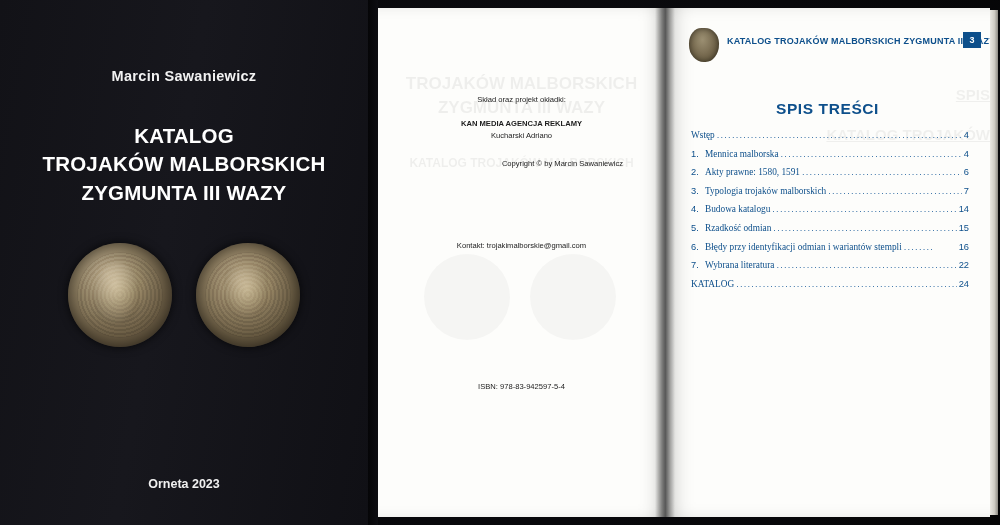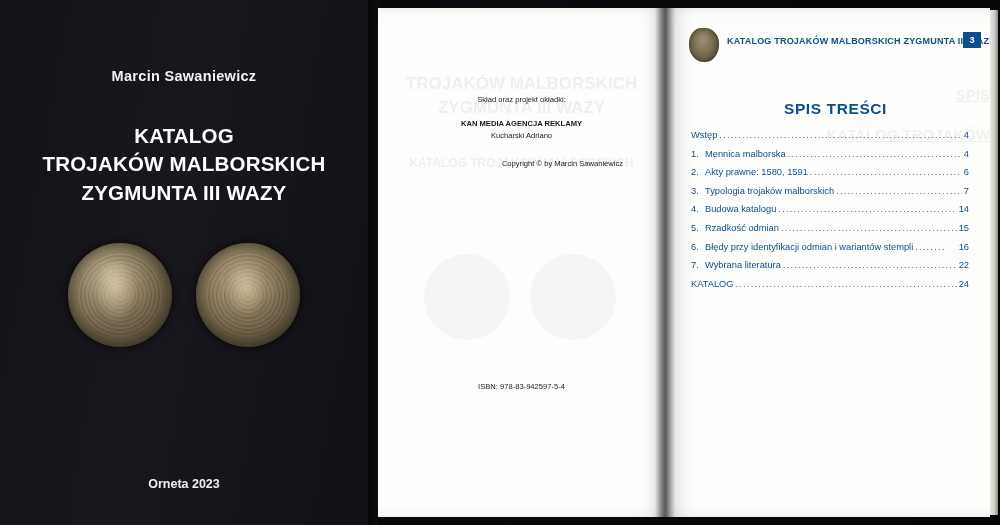--- a/index.html
+++ b/index.html
@@ -270,42 +270,41 @@
   }
   .toc-title {
     position: absolute;
     top: 92px;
     width: 325px;
     text-align: center;
     color: #0d4f8b;
     font-size: 15.5px;
     font-weight: bold;
     letter-spacing: 0.6px;
-    margin-left: 8px;
   }
   .toc {
     position: absolute;
     left: 26px;
     top: 122px;
     width: 278px;
     color: #0d4f8b;
     font-size: 9.3px;
   }
   .toc-row {
     display: flex;
     align-items: baseline;
     margin-bottom: 8.6px;
     white-space: nowrap;
   }
   .toc-num {
     width: 14px;
     flex: 0 0 14px;
     font-weight: normal;
   }
-  .toc-label { flex: 0 0 auto; }
+  .toc-label { flex: 0 0 auto; font-family: Liberation Serif, serif; }
   .toc-dots {
     flex: 1 1 auto;
     overflow: hidden;
     margin: 0 2px;
     letter-spacing: 1.2px;
     color: #2f6ba3;
   }
   .toc-page { flex: 0 0 auto; }
   .toc-row.nonum .toc-label { padding-left: 0; }
 
@@ -365,20 +364,21 @@
       <div class="g-coin b"></div>
     </div>
 
     <div class="imprint">
       <div class="blk b1">Skład oraz projekt okładki:</div>
       <div class="blk b2">
         <span>KAN MEDIA AGENCJA REKLAMY</span><br>
         <span class="sm">Kucharski Adriano</span>
       </div>
       <div class="blk b3">Copyright © by Marcin Sawaniewicz</div>
+      <div class="blk b5">Kontakt: trojakimalborskie@gmail.com</div>
       <div class="blk b6">ISBN: 978-83-942597-5-4</div>
     </div>
   </div>
 
   <div class="page right-page">
     <div class="ghost-r">
       <div class="gr-line" style="top:78px;">SPIS</div>
       <div class="gr-line" style="top:118px;">KATALOG TROJAKÓW</div>
     </div>
 

